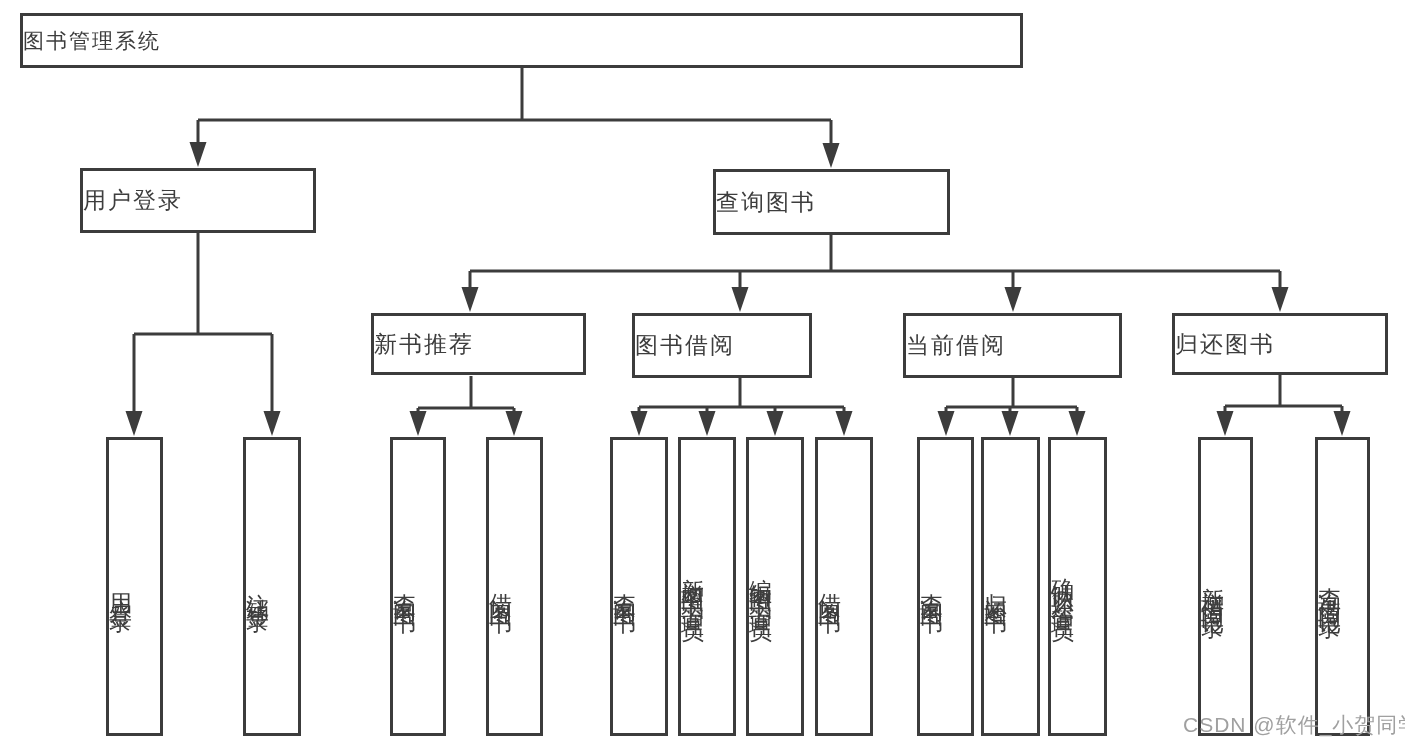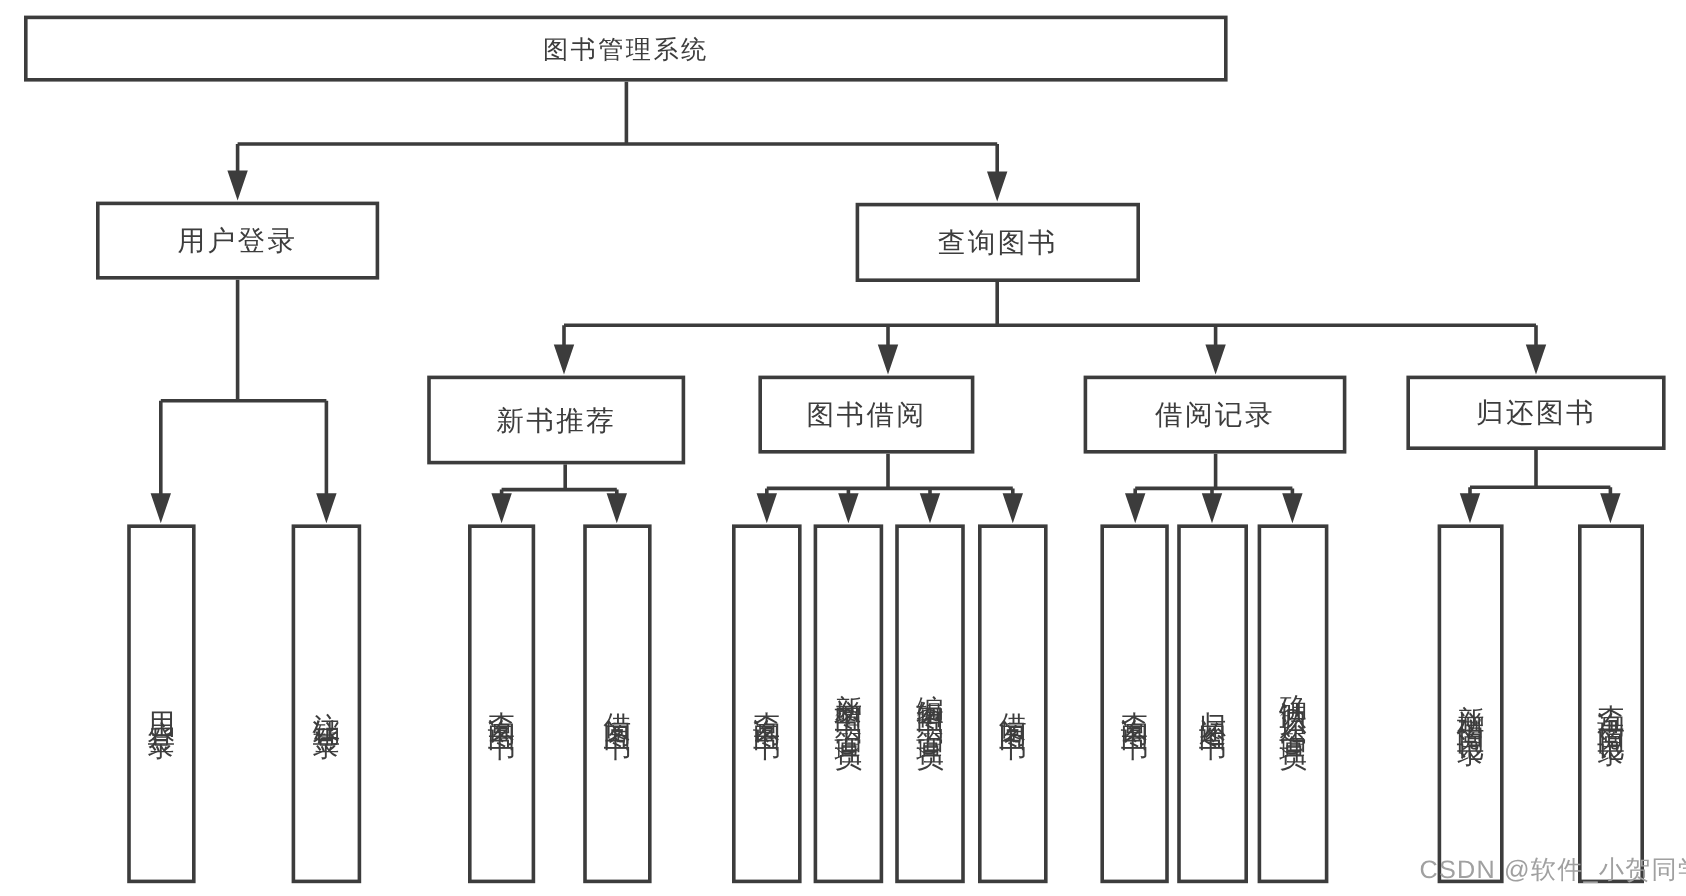--- a/index.html
+++ b/index.html
@@ -17,37 +17,37 @@
     position: absolute; left: 0; top: 0;
     width: 1405px; height: 747px;
     pointer-events: none;
   }
   #connectors .lines { stroke: var(--line, #3c3c3c); stroke-width: 3; fill: none; }
   #connectors .arrows { fill: var(--line, #3c3c3c); stroke: none; }
   .node {
     position: absolute; box-sizing: border-box;
     border: 3px solid var(--line, #3c3c3c);
     background: #ffffff;
-    display: flex; align-items: center; justify-content: center;
+    display: flex; align-items: center; justify-content: flex-start;
   }
   .h-label {
     font-size: 23px; letter-spacing: 2px;
     color: var(--text, #3d3d3d); white-space: nowrap;
   }
   .node.root .h-label { font-size: 21px; letter-spacing: 2px; }
   .v-label {
     writing-mode: vertical-rl; text-orientation: mixed;
     font-size: 23px; letter-spacing: 6px; line-height: 1;
     color: var(--text, #3d3d3d);
   }
   
   .n-root   { left: 20px;  top: 13px;  width: 1003px; height: 55px; }
   .n-login  { left: 80px;  top: 168px; width: 236px;  height: 65px; }
   .n-mgmt   { left: 713px; top: 169px; width: 237px;  height: 66px; }
-  .n-newrec { left: 356px; top: 313px; width: 215px;  height: 74px; }
+  .n-newrec { left: 371px; top: 313px; width: 215px;  height: 62px; }
   .n-borrow { left: 632px; top: 313px; width: 180px;  height: 65px; }
   .n-current{ left: 903px; top: 313px; width: 219px;  height: 65px; }
   .n-records{ left: 1172px;top: 313px; width: 216px;  height: 62px; }
   .leaf { top: 437px; height: 299px; }
   .lf1  { left: 106px;  width: 57px; }
   .lf2  { left: 243px;  width: 58px; }
   .lf3  { left: 390px;  width: 56px; }
   .lf4  { left: 486px;  width: 57px; }
   .lf5  { left: 610px;  width: 58px; }
   .lf6  { left: 678px;  width: 58px; }
@@ -112,21 +112,21 @@
     <span class="h-label">查询图书</span>
   </div>
 
   <div class="node n-newrec">
     <span class="h-label">新书推荐</span>
   </div>
   <div class="node n-borrow">
     <span class="h-label">图书借阅</span>
   </div>
   <div class="node n-current">
-    <span class="h-label">借阅记录</span>
+    <span class="h-label">当前借阅</span>
   </div>
   <div class="node n-records">
     <span class="h-label">归还图书</span>
   </div>
 
   <div class="node leaf lf1">
     <span class="v-label">用户登录</span>
   </div>
   <div class="node leaf lf2">
     <span class="v-label">注销登录</span>

